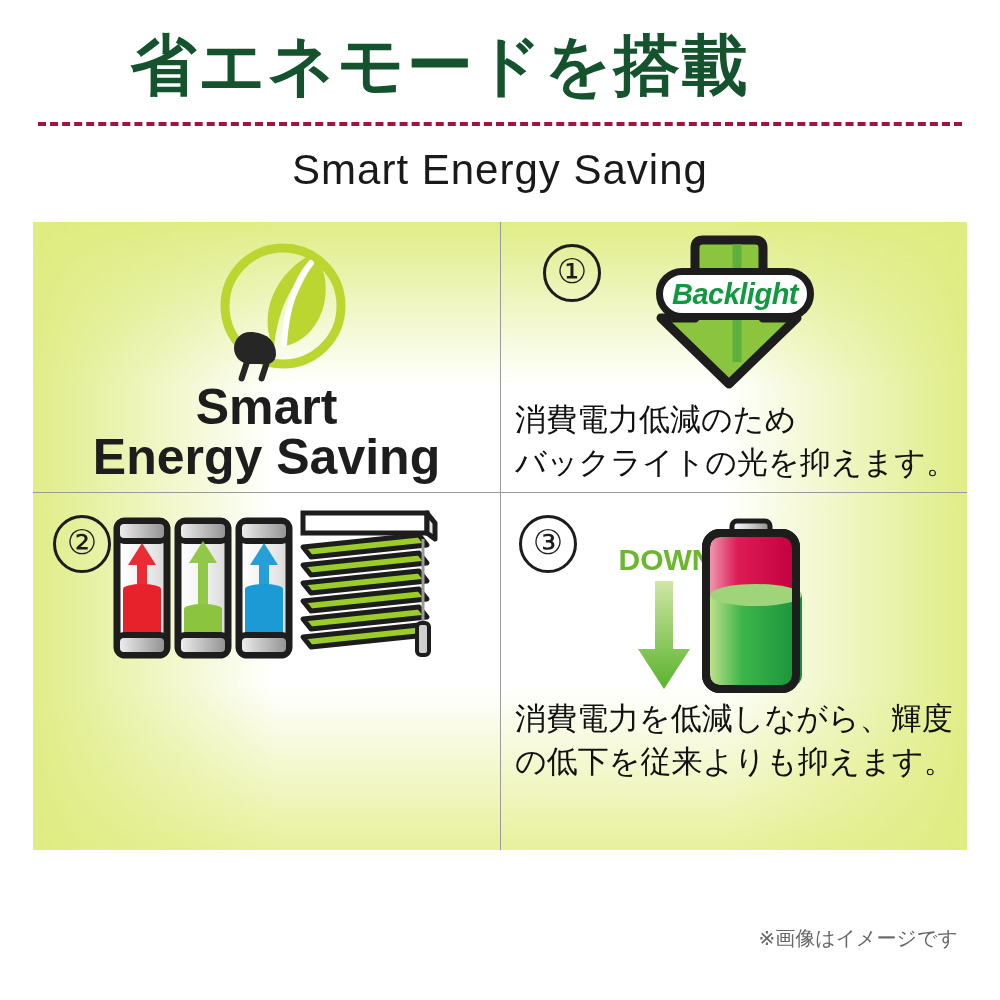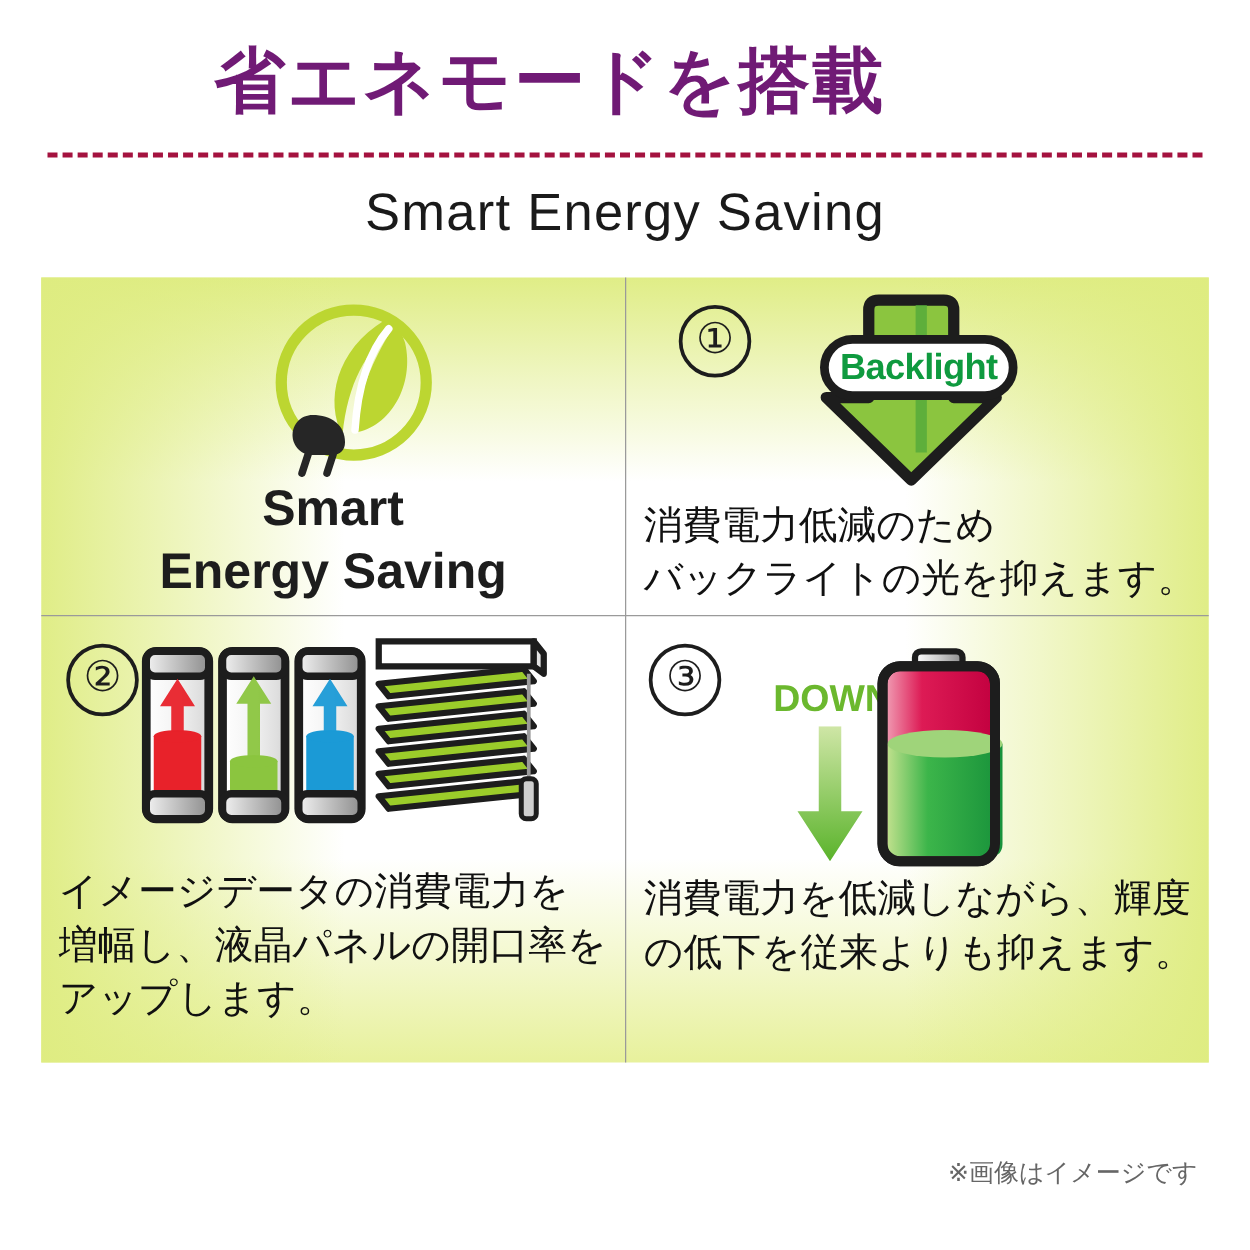--- a/index.html
+++ b/index.html
@@ -10,23 +10,23 @@
     overflow:hidden;
     position:relative;
   }
   
   .header{
     position:absolute;left:0;top:0;width:1000px;height:150px;
   }
   .title{
     position:absolute;left:0;top:22px;width:880px;
     text-align:center;
-    font-size:57px;font-weight:bold;
+    font-size:66px;font-weight:bold;
     letter-spacing:2px;
-    color:#701a75;
+    color:#14532d;
     line-height:86px;
     white-space:nowrap;
   }
   .dashed-rule{
     position:absolute;left:38px;top:122px;width:924px;height:0;
     border-top:4px dashed #a4123f;
   }
   .subtitle{
     position:absolute;left:0;top:142px;width:1000px;text-align:center;
     font-size:42px;color:#1a1a1a;letter-spacing:1px;
@@ -64,35 +64,36 @@
     font-size:31px;line-height:43px;color:#111;
     font-family:Liberation Serif, serif;
     letter-spacing:0px;
     white-space:pre-line;
   }
 
   
   .logo-wrap{position:absolute;left:175px;top:14px;width:150px;height:150px;}
   .logo-text{
     position:absolute;left:0;top:160px;width:467px;text-align:center;
-    font-size:40px;line-height:50px;color:#1d1d1d;font-weight:bold;
+    font-size:50px;line-height:50px;color:#1d1d1d;font-weight:bold;
     white-space:pre-line;
   }
 
   
   .bl-wrap{position:absolute;left:138px;top:10px;width:180px;height:158px;}
   .bl-pill{
     position:absolute;left:17px;top:36px;width:158px;height:52px;
     background:#ffffff;border:7px solid #1d1d1d;border-radius:28px;
     box-sizing:border-box;
     text-align:center;
   }
   .bl-pill span{
     display:block;line-height:38px;font-size:29px;font-weight:bold;color:#0f9a3f;
     letter-spacing:-.5px;
+    font-style:italic;
   }
 
   
   .cyls{position:absolute;left:80px;top:20px;width:180px;height:150px;}
   .blind{position:absolute;left:258px;top:12px;width:150px;height:158px;}
 
   
   .down-label{
     position:absolute;left:100px;top:50px;width:130px;text-align:center;
     font-size:30px;font-weight:bold;color:#6bb82e;letter-spacing:0px;
@@ -206,23 +207,20 @@
           <path d="M12 78 L128 66 L136 76 L20 88 Z" fill="#9bcc2a"></path>
           <path d="M12 96 L128 84 L136 94 L20 106 Z" fill="#9bcc2a"></path>
           <path d="M12 114 L128 102 L136 112 L20 124 Z" fill="#9bcc2a"></path>
           <path d="M12 132 L128 120 L136 130 L20 142 Z" fill="#9bcc2a"></path>
         </g>
         <path d="M132 34 L132 120" stroke="#9a9a9a" stroke-width="3"></path>
         <rect x="126" y="118" width="12" height="32" rx="4" fill="#cfcfcf" stroke="#1d1d1d" stroke-width="4"></rect>
       </svg>
     </div>
 
-    <div class="cap" style="left:14px;top:198px;width:455px">イメージデータの消費電力を
-増幅し、液晶パネルの開口率を
-アップします。</div>
   </div>
 
   <div class="cell cell-d">
     <div class="num" style="left:18px;top:22px">③</div>
 
     <div class="down-label">DOWN</div>
 
     <div class="down-arrow">
       <svg viewBox="0 0 60 110" width="60" height="110">
         <defs>

